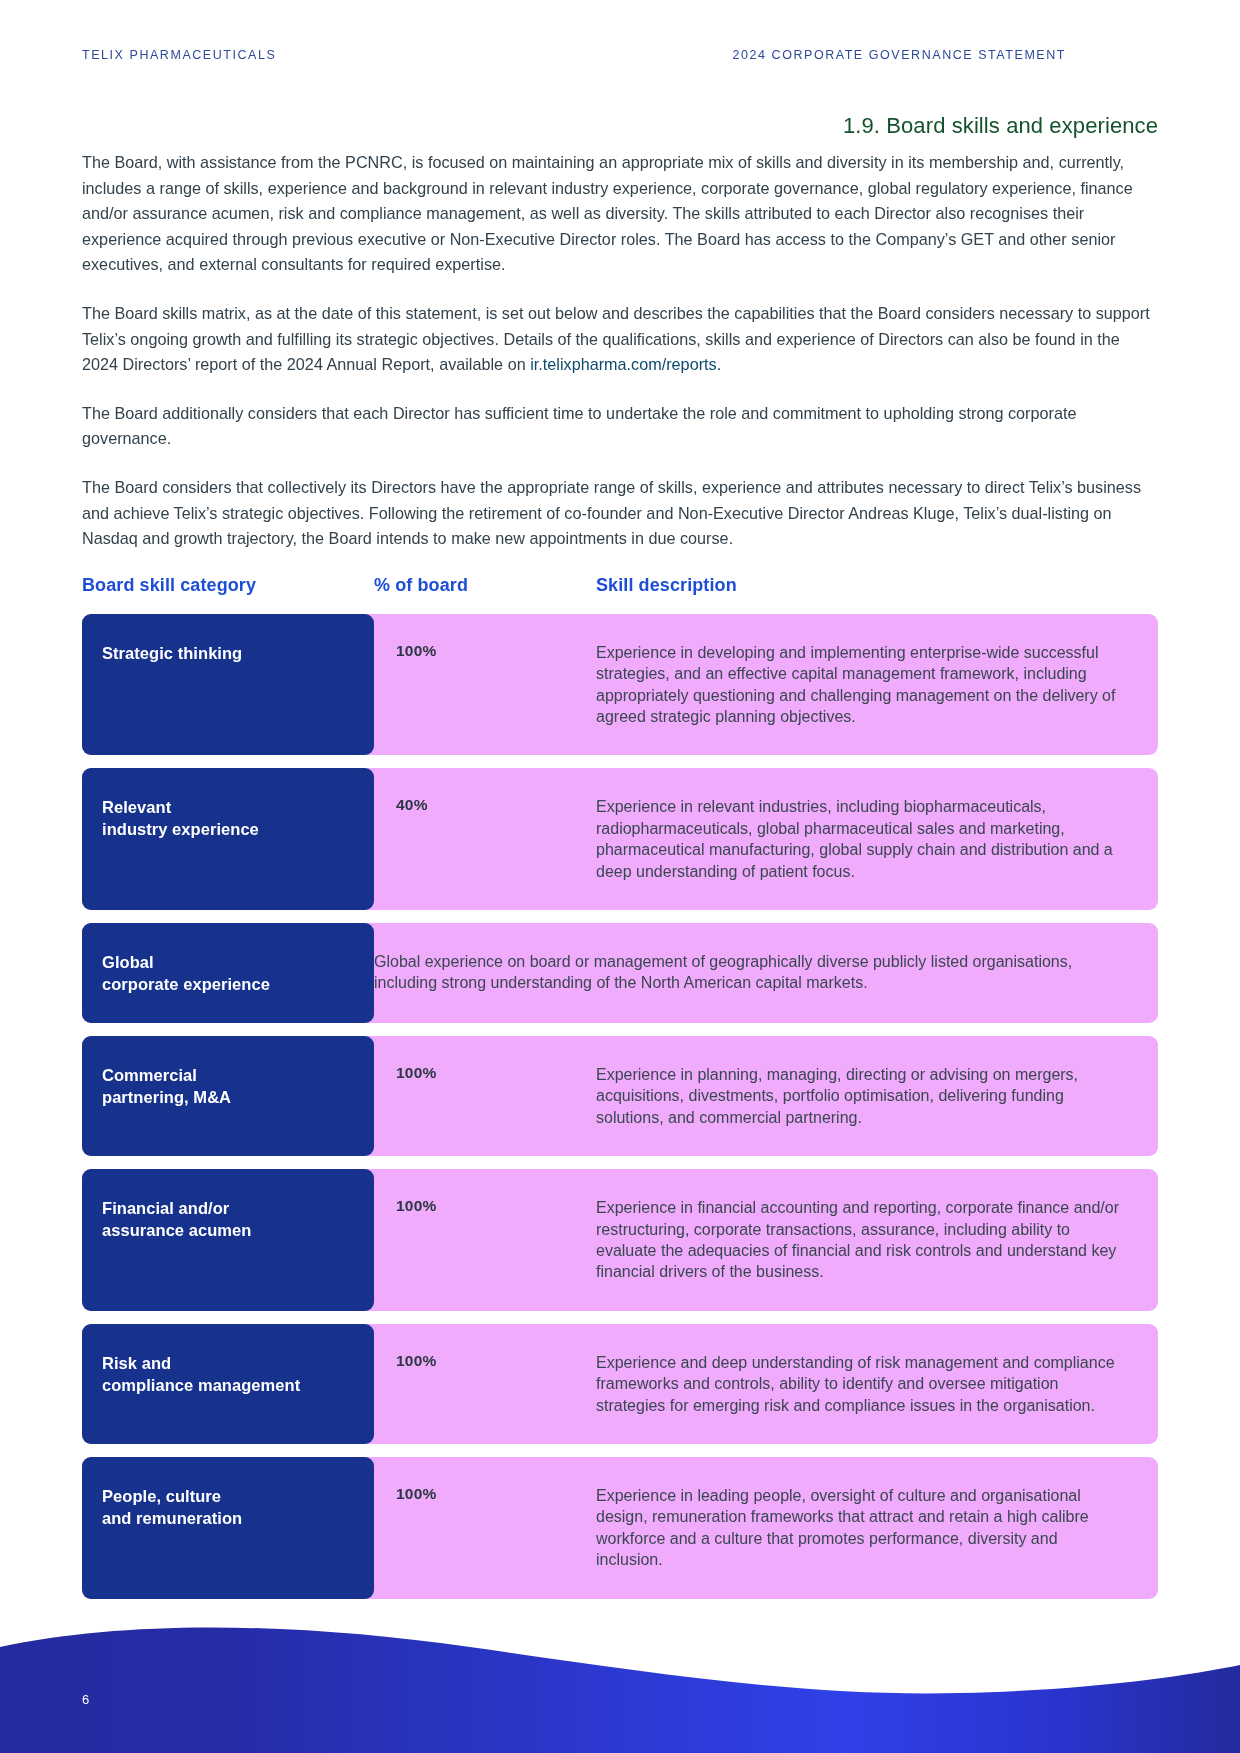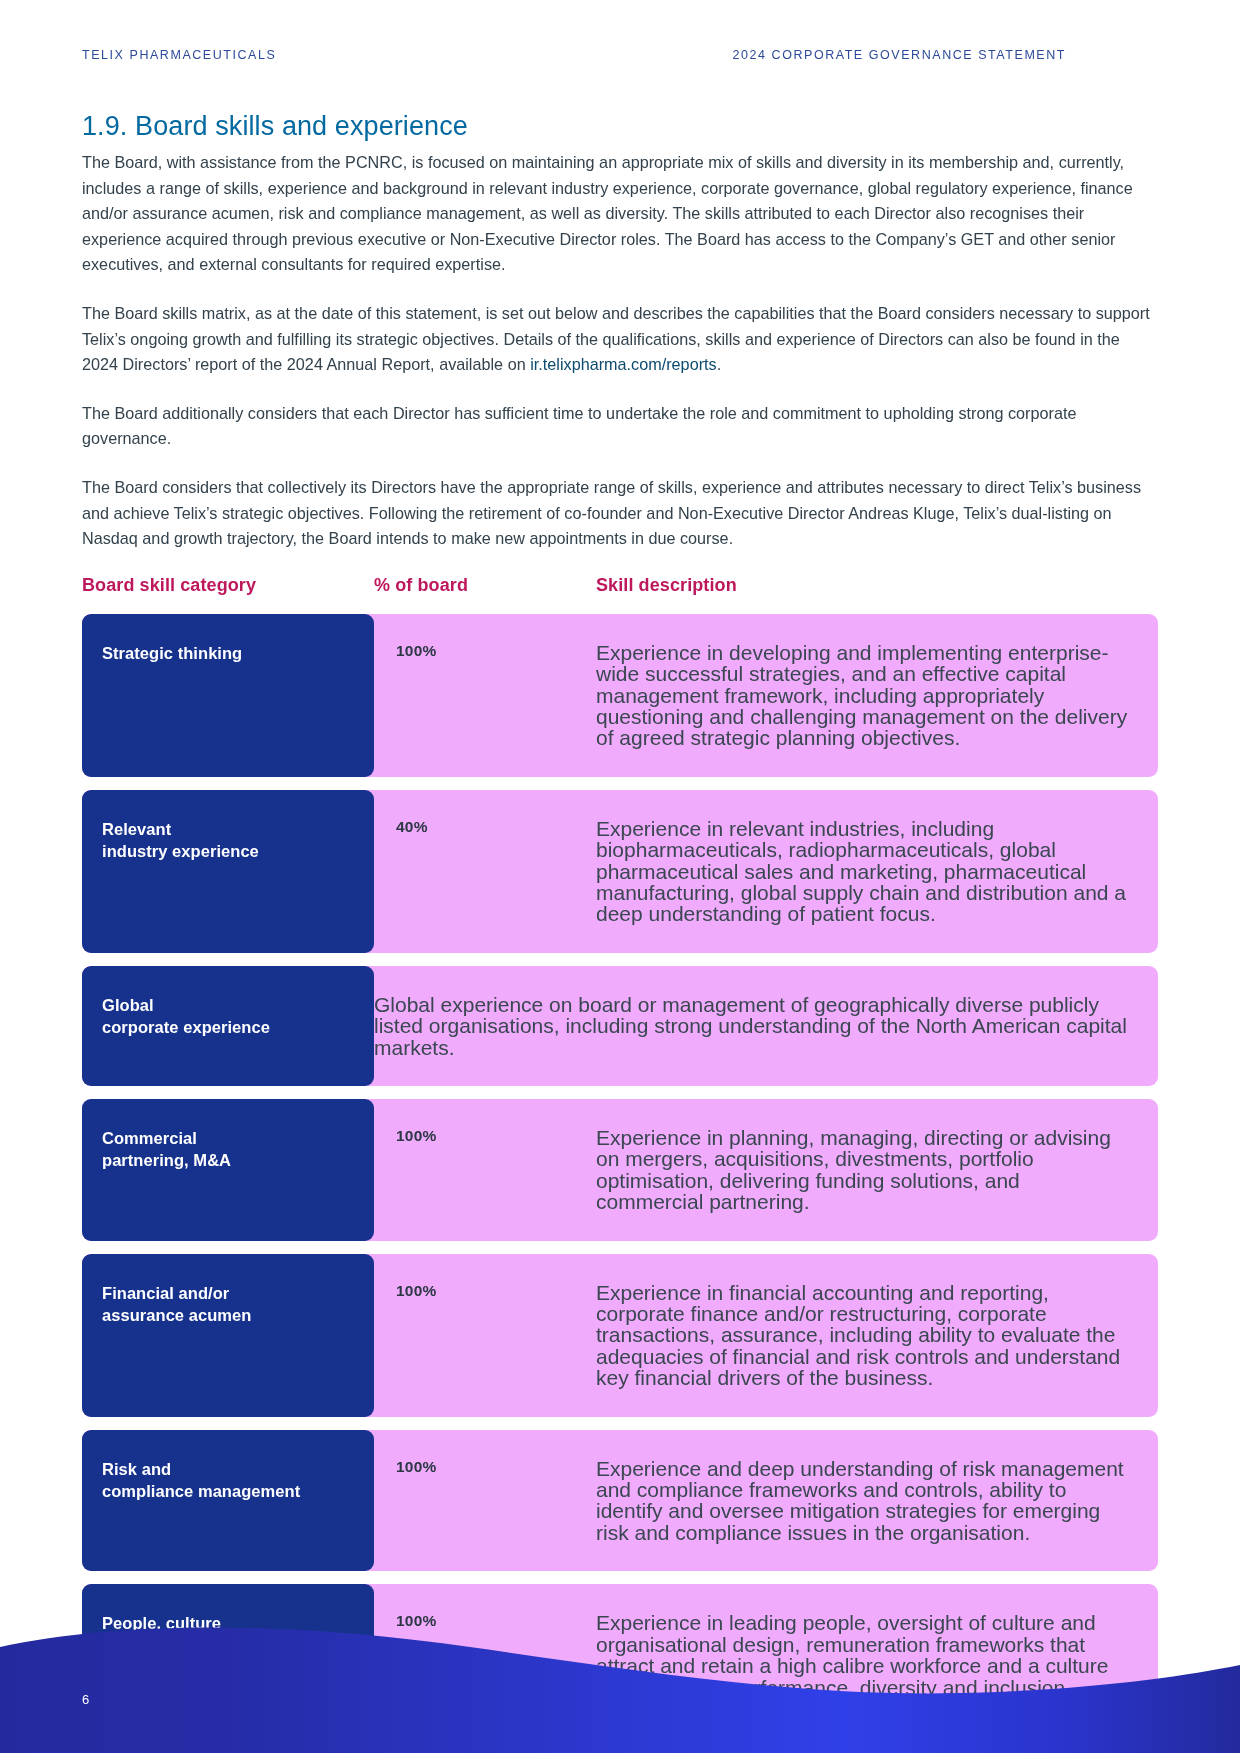--- a/index.html
+++ b/index.html
@@ -43,26 +43,27 @@
 
   
   .content {
     position: absolute;
     top: 112px;
     left: 82px;
     width: 1076px;
   }
 
   h1.section-title {
-    font-size: 27px;
+    font-size: 22px;
     line-height: 28px;
     font-weight: 400;
-    color: #0369a1;
+    color: #14532d;
     margin: 0 0 10px 0;
     letter-spacing: 0.1px;
+    text-align: right;
   }
 
   p.body-text {
     font-size: 16.2px;
     line-height: 25.6px;
     color: #33424c;
     margin: 0 0 23px 0;
     letter-spacing: 0.01px;
   }
 
@@ -75,21 +76,21 @@
   .skills-table {
     margin-top: 22px;
   }
   .table-head {
     display: flex;
     padding: 0 0 18px 0;
   }
   .th {
     font-size: 18px;
     font-weight: bold;
-    color: #be185d;
+    color: #1d4ed8;
     letter-spacing: 0.1px;
   }
   .col-cat   { width: 292px; flex: 0 0 292px; }
   .col-pct   { width: 222px; flex: 0 0 222px; }
   .col-desc  { flex: 1 1 auto; }
   .table-head .col-cat { padding-left: 0px; }
 
   .row {
     position: relative;
     display: flex;
@@ -124,21 +125,21 @@
     font-size: 15.5px;
     font-weight: bold;
     color: #2b3742;
     letter-spacing: 0.2px;
   }
 
   .desc-cell {
     flex: 1 1 auto;
     box-sizing: border-box;
     padding: 28px 30px 28px 0px;
-    font-size: 21px;
+    font-size: 16px;
     line-height: 21.4px;
     color: #3a4750;
   }
 
   
   .footer-wave {
     position: absolute;
     left: 0;
     bottom: 0;
     width: 1240px;

